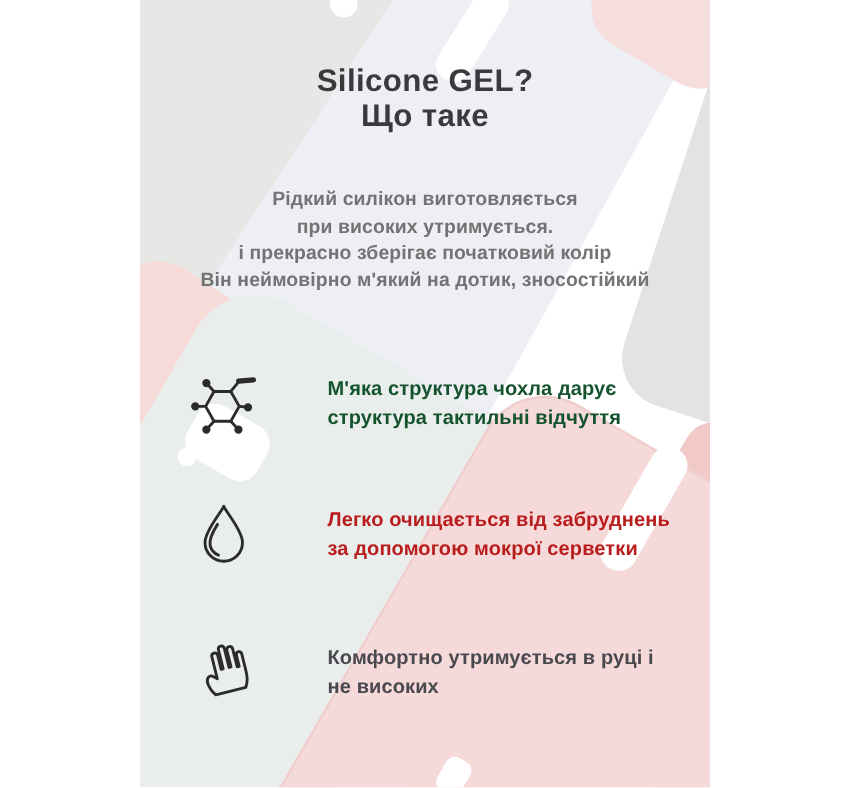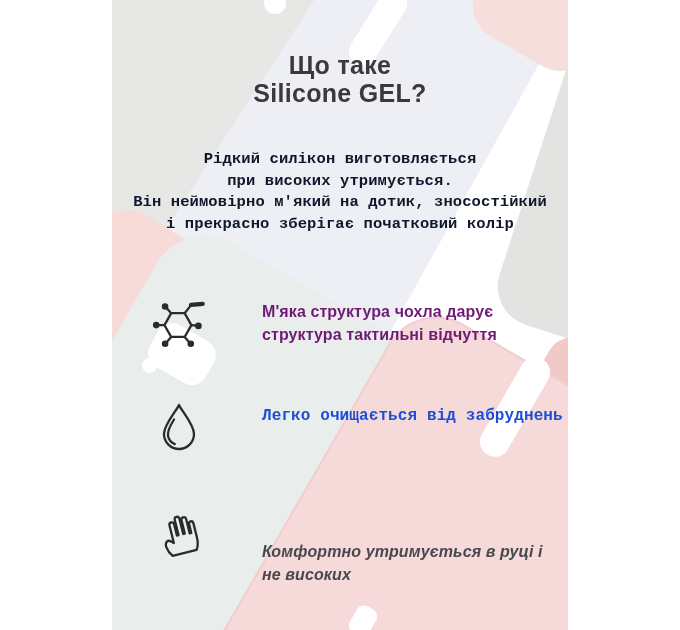--- a/index.html
+++ b/index.html
@@ -48,21 +48,21 @@
     position: absolute; left: 0; top: 149px; width: 100%;
     text-align: center; font-weight: 600; font-size: 15.5px; line-height: 21.6px;
     letter-spacing: 0.1px;
   }
   .feature-text {
     position: absolute; left: 262px;
     font-weight: 600; font-size: 16px; line-height: 23px; letter-spacing: 0.1px;
   }
   .ft-1 { top: 300px; }
   .ft-2 { top: 405px; }
-  .ft-3 { top: 540px; font-style: italic; }
+  .ft-3 { top: 515px; }
   .feature-icon { position: absolute; }
   .fi-1 { left: 151px; top: 293px; width: 58px; height: 60px; }
   .fi-2 { left: 156px; top: 401px; width: 46px; height: 52px; }
   .fi-3 { left: 154px; top: 508px; width: 50px; height: 52px; }
   .feature-icon svg { display: block; width: 100%; height: 100%; }
 </style>
 </head>
 <body>
 
 <div class="canvas">
@@ -82,61 +82,62 @@
     <div class="case case-blue-bottomright" style="background-color: rgb(235, 239, 238);"></div>
     <div class="case cutout-gap-bottom"></div>
     <div class="case case-rose-bottomright" style="background-color: rgb(246, 218, 218);"></div>
     <div class="case cutout-slot-rose"></div>
     <div class="case cutout-notch-bottom"></div>
   </div>
 
   <div class="content">
 
     <div class="title" style="color: rgb(58, 58, 60);">
+      <div>Silicone GEL?</div>
       <div>Що таке</div>
-      <div>Silicone GEL?</div>
     </div>
 
-    <div class="intro" style="color: #0f172a; font-family: Liberation Mono, monospace;">
+    <div class="intro" style="color: #737373;">
       <div>Рідкий силікон виготовляється</div>
       <div>при високих утримується.</div>
+      <div>і прекрасно зберігає початковий колір</div>
       <div>Він неймовірно м'який на дотик, зносостійкий</div>
-      <div>і прекрасно зберігає початковий колір</div>
     </div>
 
     <div class="feature-icon fi-1" style="color: rgb(43, 43, 45);">
       <svg viewBox="0 0 56 58" fill="none" stroke="currentColor" stroke-width="2.2" stroke-linecap="round" stroke-linejoin="round">
         <polygon points="19.5,19.5 32.5,19.5 39,31 32.5,42.5 19.5,42.5 13,31"></polygon>
         <line x1="13" y1="31" x2="6.5" y2="31"></line>
           <circle cx="5" cy="31" r="2.1" fill="currentColor"></circle>
         <line x1="39" y1="31" x2="44" y2="31.5"></line>
           <circle cx="45.8" cy="31.8" r="2.1" fill="currentColor"></circle>
         <line x1="19.5" y1="19.5" x2="15" y2="14.5"></line>
           <circle cx="13.6" cy="13" r="2.1" fill="currentColor"></circle>
         <line x1="19.5" y1="42.5" x2="15" y2="47.5"></line>
           <circle cx="13.6" cy="49" r="2.1" fill="currentColor"></circle>
         <line x1="32.5" y1="42.5" x2="37" y2="47.5"></line>
           <circle cx="38.4" cy="49" r="2.1" fill="currentColor"></circle>
         <line x1="32.5" y1="19.5" x2="38.5" y2="12"></line>
         <line x1="38.5" y1="11.5" x2="50" y2="10.5" stroke-width="4"></line>
       </svg>
     </div>
-    <div class="feature-text ft-1" style="color: #701a75;">
+    <div class="feature-text ft-1" style="color: #14532d;">
       <div>М'яка структура чохла дарує</div>
       <div>структура тактильні відчуття</div>
     </div>
 
     <div class="feature-icon fi-2" style="color: rgb(43, 43, 45);">
       <svg viewBox="0 0 46 52" fill="none" stroke="currentColor" stroke-width="2.3" stroke-linecap="round" stroke-linejoin="round">
         <path d="M23 4 C21 9 8 23.5 8 33 a15 15 0 0 0 30 0 C38 23.5 25 9 23 4 Z"></path>
         <path d="M18 18.5 C13.5 25.5 11.2 31 12.1 35.3 C12.9 38.9 15.3 41.8 18.8 43.1"></path>
       </svg>
     </div>
-    <div class="feature-text ft-2" style="color: #1d4ed8; font-family: Liberation Mono, monospace;">
+    <div class="feature-text ft-2" style="color: #b91c1c;">
       <div>Легко очищається від забруднень</div>
+      <div>за допомогою мокрої серветки</div>
     </div>
 
     <div class="feature-icon fi-3" style="color: rgb(43, 43, 45);">
       <svg viewBox="0 0 48 48" fill="none" stroke="currentColor" stroke-width="2.2" stroke-linecap="round" stroke-linejoin="round">
         <g transform="rotate(-14 24 26)">
           <path d="M13.5 43 Q10.2 38.5 9.6 33 Q9.4 29.8 11.3 28.4 Q13.2 27.2 15 28.8 L17.6 31.2 L17.6 14 Q17.6 11.5 19.9 11.5 Q22.2 11.5 22.2 14 L22.2 25 L23.8 25 L23.8 10 Q23.8 7.5 26.1 7.5 Q28.4 7.5 28.4 10 L28.4 25 L30 25 L30 12 Q30 9.5 32.3 9.5 Q34.6 9.5 34.6 12 L34.6 26 L36.2 26 L36.2 17.5 Q36.2 15 38.3 15 Q40.4 15 40.4 17.5 L40.4 31 Q40.4 38.5 37.2 43 Z"></path>
         </g>
       </svg>
     </div>
     <div class="feature-text ft-3" style="color: rgb(72, 72, 78);">

